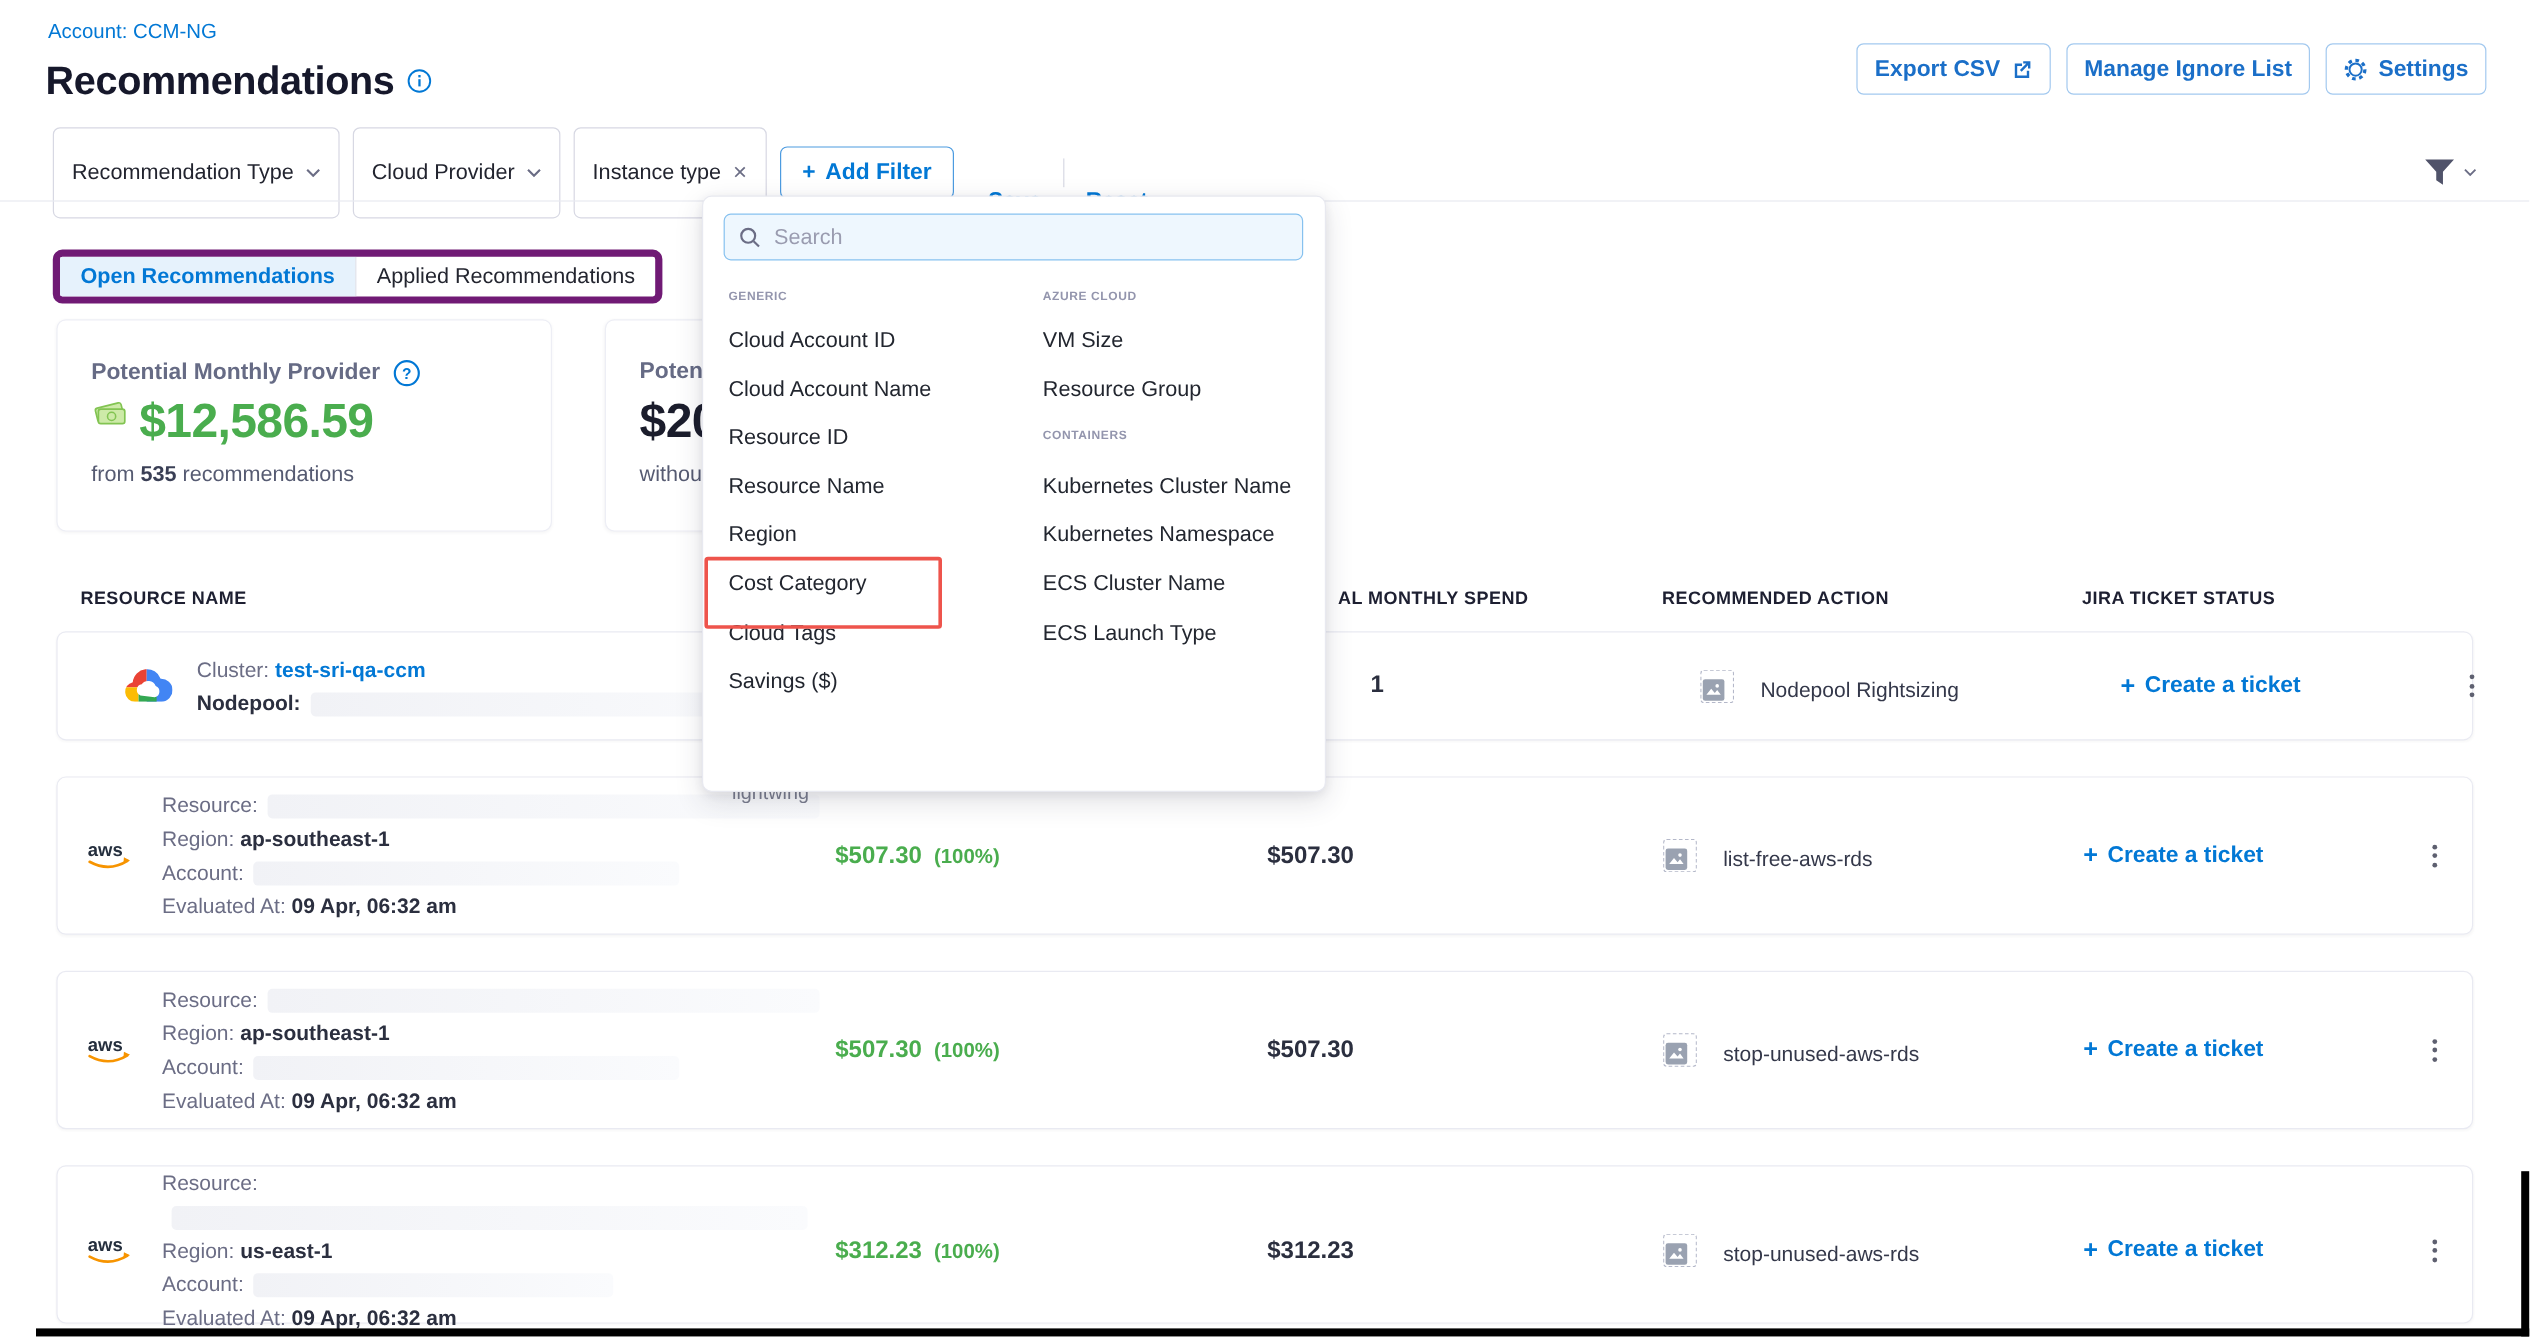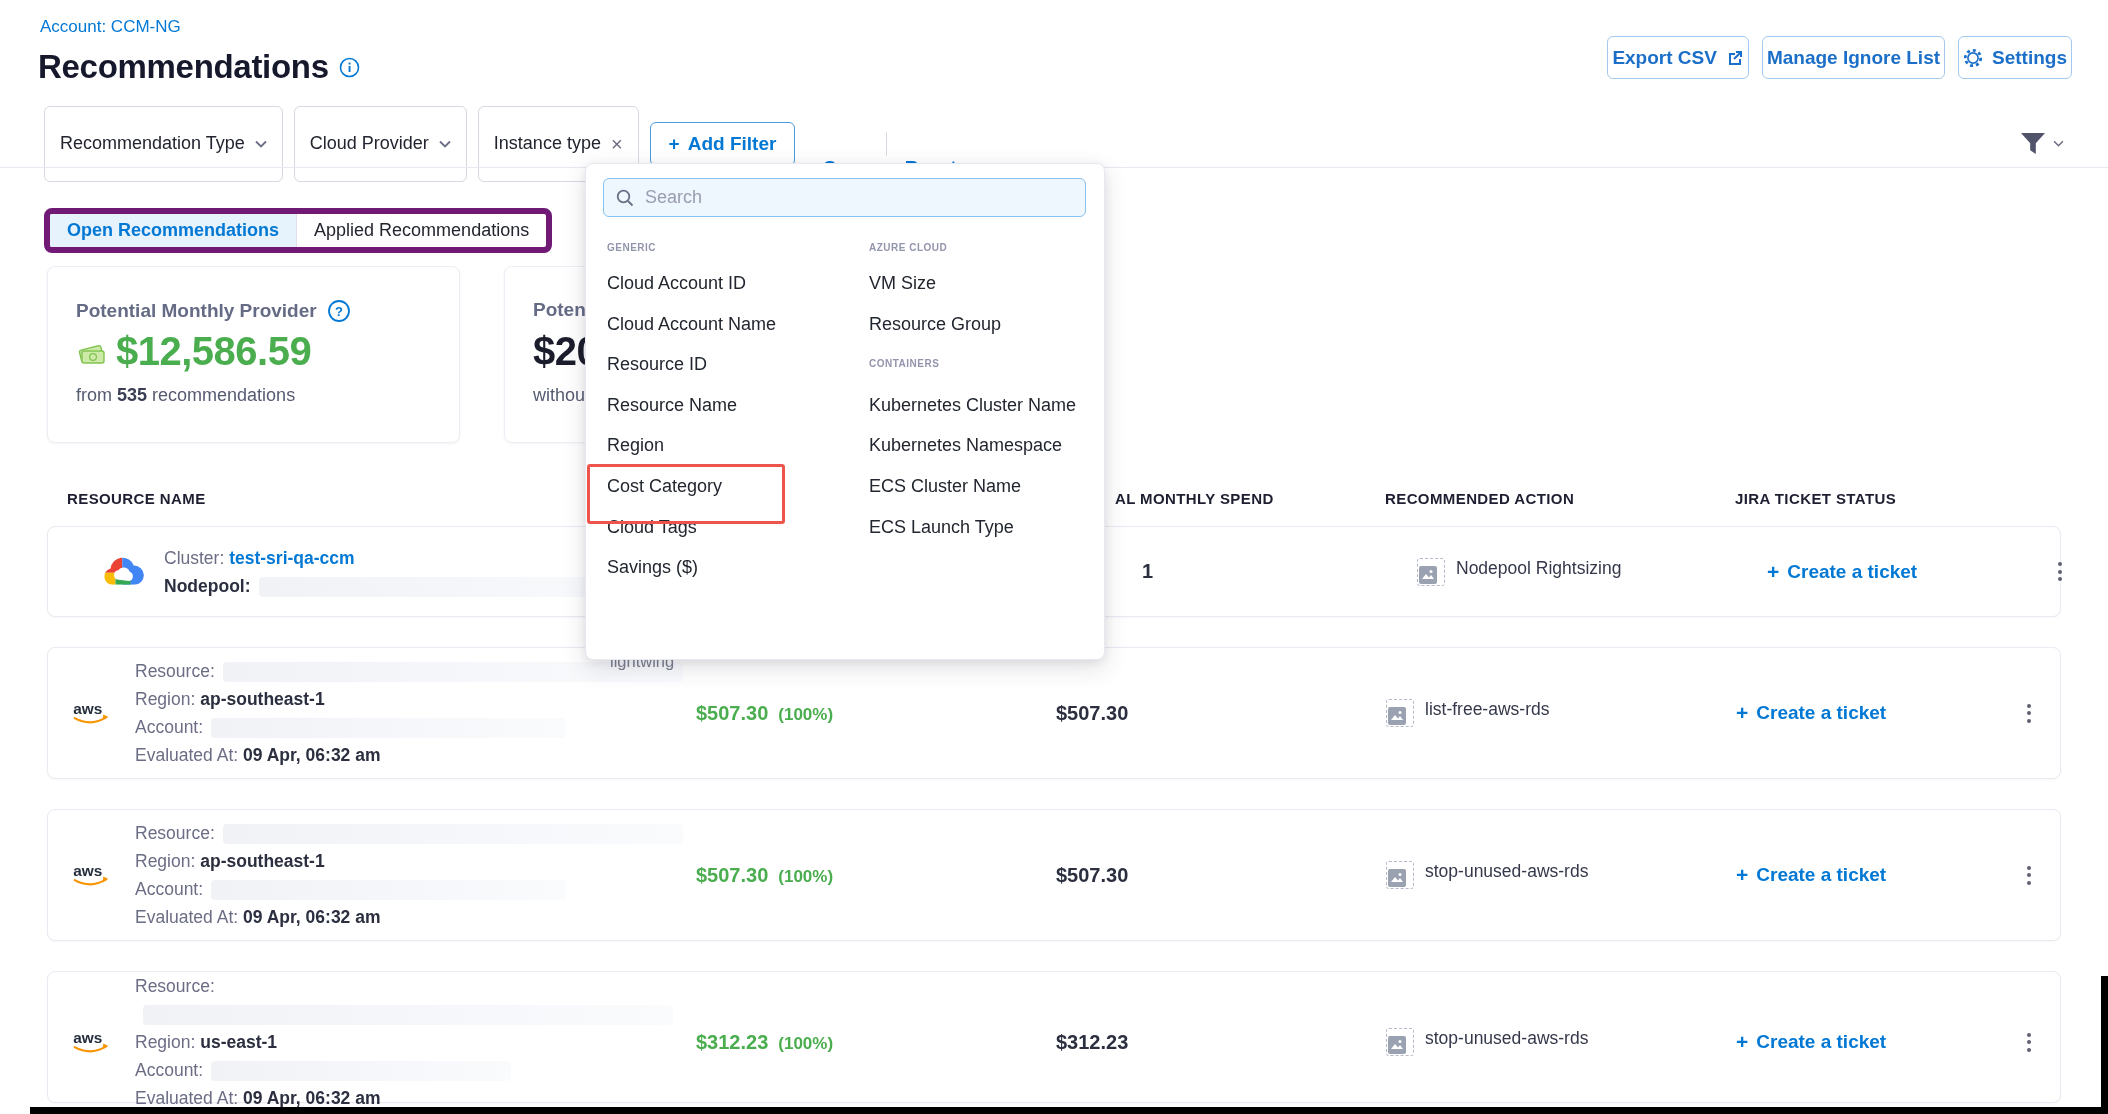--- a/index.html
+++ b/index.html
@@ -4,21 +4,21 @@
 <style>
   html,body{margin:0;padding:0;background:#fff;}
   .page{position:relative;width:2108px;height:1114px;background:#fff;overflow:hidden;
         font-family:"Liberation Sans",sans-serif;color:#1c1e2e;}
 
   
   .breadcrumb{position:absolute;left:40px;top:17px;font-size:17px;color:#0278d5;cursor:pointer;}
   .title-row{position:absolute;left:38px;top:48px;display:flex;align-items:center;gap:10px;}
   .page-title{font-size:33px;font-weight:bold;color:#16182b;letter-spacing:-0.3px;}
   .hdr-actions{position:absolute;top:36px;right:36px;display:flex;gap:13px;}
-  .btn{height:41px;display:flex;align-items:center;gap:9px;padding:0 4px;border:1px solid #a3c9ef;
+  .btn{height:41px;display:flex;align-items:center;gap:9px;padding:0 14px;border:1px solid #a3c9ef;
        border-radius:6px;background:#fff;color:#1b6fc8;font-size:19px;font-weight:bold;cursor:pointer;}
 
   
   .filterbar{position:absolute;left:44px;top:121px;right:44px;height:45px;display:flex;align-items:center;}
   .fb-divider{position:absolute;left:0;top:167px;width:2108px;height:1px;background:#e8e9f0;}
   .chip{height:42px;display:flex;align-items:center;gap:10px;padding:16px 15px;margin-right:11px;
         border:1px solid #d7d8e3;border-radius:6px;background:#fff;font-size:18px;color:#22242f;cursor:pointer;}
   .chip .x{color:#6b6d85;font-size:20px;line-height:1;cursor:pointer;}
   .add-filter{height:42px;display:flex;align-items:center;gap:8px;padding:0 18px;margin-right:28px;
         border:1px solid #4c9be0;border-radius:6px;background:#fff;color:#0278d5;font-size:19px;font-weight:bold;cursor:pointer;}
@@ -34,21 +34,21 @@
   .tab.active{background:#e6f2fc;color:#0278d5;font-weight:bold;}
   .tab.inactive{color:#23252f;border-left:1px solid #dfe1ea;}
 
   
   .card{position:absolute;top:266px;height:175px;background:#fff;border:1px solid #edeef5;border-radius:8px;
         box-shadow:0 1px 3px rgba(40,41,61,.05);}
   .card1{left:47px;width:411px;}
   .card2{left:504px;width:420px;}
   .card-title{position:absolute;left:28px;top:32px;display:flex;align-items:center;gap:10px;
         font-size:19px;font-weight:bold;color:#666b85;}
-  .card-value{position:absolute;left:28px;top:62px;display:flex;align-items:center;gap:8px;}
+  .card-value{position:absolute;left:28px;top:62px;display:flex;align-items:flex-start;gap:8px;}
   .card-value .amount{font-size:40px;font-weight:bold;color:#4aad4e;letter-spacing:-0.5px;}
   .card2 .amount{color:#1b1d2c;}
   .card-sub{position:absolute;left:28px;top:118px;font-size:18px;color:#565b72;}
   .card-sub b{color:#3a3f55;}
 
   
   .table{position:absolute;left:47px;top:470px;width:2014px;}
   .tgrid{display:grid;grid-template-columns:648px 360px 330px 350px 260px 66px;align-items:center;}
   .thead{height:56px;font-size:15px;font-weight:bold;color:#1d1f31;letter-spacing:.4px;}
   .th-resource{padding-left:20px;}
@@ -61,21 +61,21 @@
   .res-lines{line-height:28px;font-size:17.5px;}
   .lbl{color:#6b6d85;}
   .val{color:#2b2f3f;font-weight:bold;}
   .link{color:#0278d5;font-weight:bold;cursor:pointer;}
   .redact{display:inline-block;height:20px;vertical-align:middle;border-radius:4px;margin-left:8px;
         background:linear-gradient(90deg,#f1f2f6,#fafbfd);}
   .sav-cell{display:flex;align-items:baseline;gap:10px;font-weight:bold;font-size:20px;color:#4aad4e;}
   .sav-pct{font-size:17px;font-weight:600;}
   .spend-cell{font-size:20px;font-weight:bold;color:#2b2f3f;}
   .spend-frag{padding-left:55px;}
-  .action-cell{display:flex;align-items:flex-start;gap:11px;font-size:17.5px;color:#34384a;}
+  .action-cell{display:flex;align-items:flex-end;gap:22px;font-size:17.5px;color:#34384a;}
   .jira-cell{display:flex;align-items:center;gap:8px;color:#0278d5;font-weight:bold;font-size:19px;cursor:pointer;}
   .jira-cell .plus{font-size:21px;}
   .kebab{display:flex;flex-direction:column;gap:3.5px;align-items:center;justify-content:center;cursor:pointer;}
   .kebab i{width:4px;height:4px;border-radius:50%;background:#5e6070;}
   .broken-img{position:relative;width:26px;height:26px;border:1px dashed #b4b8c9;border-radius:3px;flex:none;}
   .broken-img .inner{position:absolute;left:1px;bottom:1px;width:18px;height:18px;background:#9aa2b1;border-radius:2px;}
   .broken-img svg{position:absolute;left:3px;bottom:3px;}
 
   .bg-frag{position:absolute;left:610px;top:652px;font-size:16.5px;color:#7a7d8e;z-index:10;}
 

